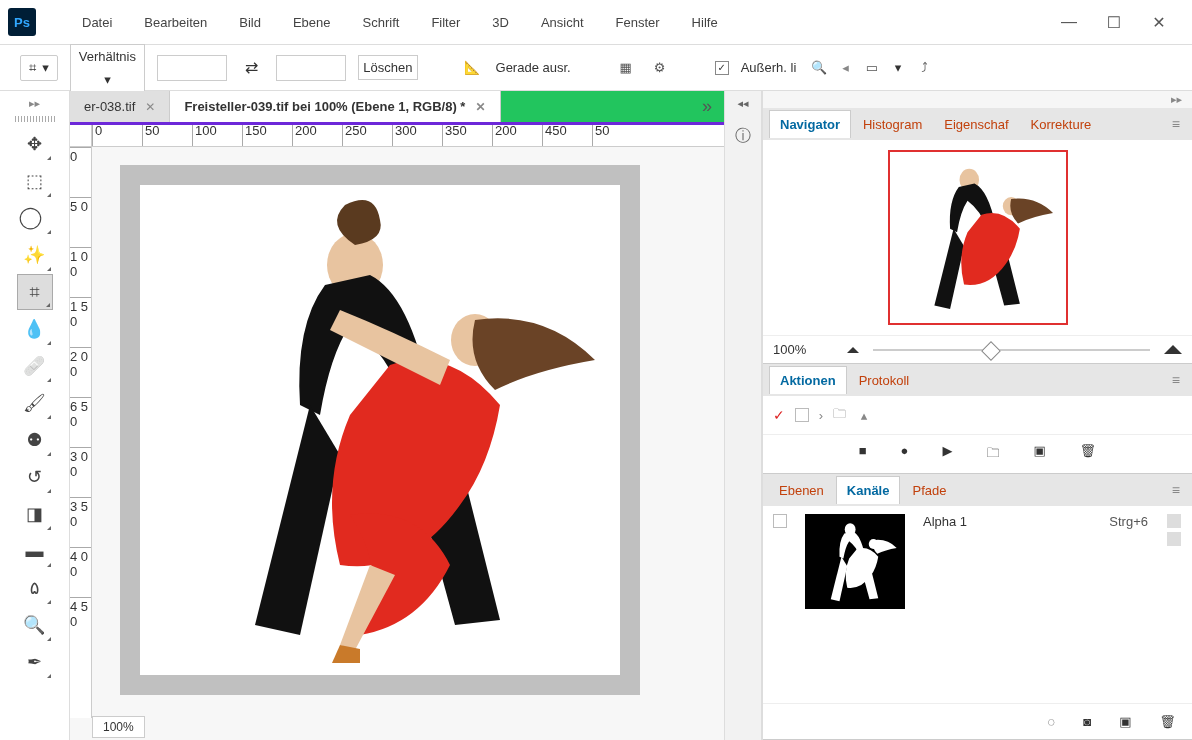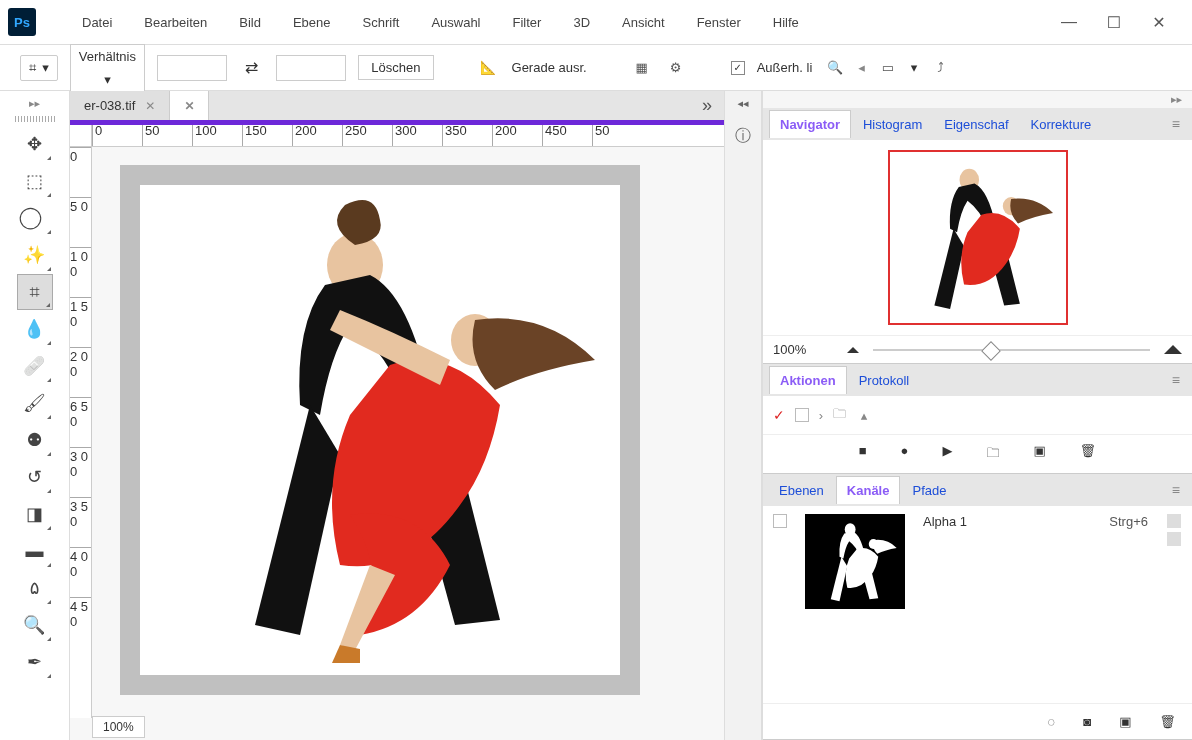--- a/index.html
+++ b/index.html
@@ -8,35 +8,35 @@
 .ps-logo { width:28px; height:28px; background:#001e36; color:#31a8ff; display:flex; align-items:center; justify-content:center; font-weight:700; font-size:13px; border-radius:3px; margin-right:30px; }
 .menu-item { padding:0 16px; line-height:45px; color:#444; cursor:pointer; }
 .win-controls { margin-left:auto; display:flex; gap:25px; padding-right:15px; }
 .win-btn { width:20px; height:20px; display:flex; align-items:center; justify-content:center; color:#555; font-size:16px; }
 
 .optbar { height:46px; display:flex; align-items:center; padding:0 20px; gap:12px; background:#fff; border-bottom:1px solid #ddd; }
 .opt-crop { display:flex; align-items:center; gap:6px; padding:4px 8px; border:1px solid #ccc; border-radius:2px; }
 .opt-select { padding:4px 8px; border:1px solid #ccc; display:flex; align-items:center; gap:8px; background:#fff;flex-direction:column; }
 .opt-input { width:70px; height:26px; border:1px solid #ccc; padding:2px 4px; background:#fff; }
 .opt-swap { font-size:16px; padding:0 6px; }
-.opt-btn { padding:4px 12px; border:1px solid #ccc; background:#fff; }
+.opt-btn { padding:4px 4px; border:1px solid #ccc; background:#fff; }
 .opt-icon { width:22px; height:22px; display:flex; align-items:center; justify-content:center; color:#555; }
 .opt-spacer { width:20px; }
 .chk { width:14px; height:14px; border:1px solid #888; display:inline-flex; align-items:center; justify-content:center; font-size:10px; color:#333; background:#fff; }
 
 .main { display:flex; height:649px; }
 .toolbar { width:70px; background:#fff; border-right:1px solid #ddd; display:flex; flex-direction:column; align-items:center; padding-top:6px; }
 .tb-expand { font-size:11px; color:#888; margin-bottom:6px; }
 .tb-handle { width:40px; height:6px; background:repeating-linear-gradient(90deg,#aaa 0 1px,transparent 1px 3px); margin-bottom:4px; }
 .tool { width:36px; height:36px; display:flex; align-items:center; justify-content:center; font-size:18px; color:#444; margin-bottom:1px; cursor:pointer; position:relative; }
 .tool.active { background:#ddd; border:1px solid #aaa; }
 .tool .corner { position:absolute; right:2px; bottom:2px; width:0; height:0; border-left:4px solid transparent; border-bottom:4px solid #666; }
 
 .docarea { flex:1; background:#f7f7f7; display:flex; flex-direction:column; min-width:0; }
-.tabbar { height:34px; display:flex; align-items:stretch; background:#e5e5e5; border-bottom:5px solid #6d28d9; position:relative; }
+.tabbar { height:34px; display:flex; align-items:stretch; background:#22c55e; border-bottom:3px solid #6d28d9; position:relative; }
 .doctab { padding:0 14px; display:flex; align-items:center; gap:10px; border-right:1px solid #ccc; background:#e0e0e0; max-width:400px; white-space:nowrap; overflow:hidden; }
 .doctab.active { background:#fff; font-weight:600; }
 .doctab .x { color:#888; font-size:12px; }
 .tab-more { margin-left:auto; padding:0 12px; display:flex; align-items:center; font-size:18px; color:#555; }
 
 .canvas-wrap { flex:1; position:relative; overflow:hidden; background:#f7f7f7; }
 .ruler-h { position:absolute; top:0; left:22px; right:0; height:22px; background:#fff; border-bottom:1px solid #ccc; display:flex; font-size:10px; color:#666; overflow:hidden; }
 .ruler-h div { width:50px; border-left:1px solid #aaa; padding-left:2px; line-height:12px; flex-shrink:0; }
 .ruler-v { position:absolute; top:22px; left:0; width:22px; bottom:22px; background:#fff; border-right:1px solid #ccc; display:flex; flex-direction:column; font-size:10px; color:#666; overflow:hidden; }
 .ruler-v div { height:50px; border-top:1px solid #aaa; padding-top:1px; writing-mode:horizontal-tb; flex-shrink:0; }
@@ -48,22 +48,22 @@
 
 .dancers { position:absolute; inset:0; }
 
 .midstrip { width:38px; background:#f2f2f2; border-left:1px solid #ddd; border-right:1px solid #ddd; display:flex; flex-direction:column; align-items:center; padding-top:6px; gap:16px; }
 .midstrip .ic { font-size:16px; color:#666; }
 
 .panels { width:430px; background:#f6f6f6; display:flex; flex-direction:column; border-left:1px solid #ddd; }
 .panel-expand { text-align:right; padding:2px 10px; font-size:11px; color:#888; }
 .panel { border-bottom:1px solid #ccc; }
 .ptabs { display:flex; align-items:center; background:#e6e6e6; height:32px; padding:0 6px; gap:2px; }
-.ptab { padding:6px 10px; color:#1d4ed8; cursor:pointer; }
-.ptab.active { background:#fff; color:#8b5cf6; font-weight:600; border:1px solid #ccc; border-bottom:none; }
+.ptab { padding:6px 10px; color:#c2410c; cursor:pointer; }
+.ptab.active { background:#fff; color:#0369a1; font-weight:600; border:1px solid #ccc; border-bottom:none; }
 .pmenu { margin-left:auto; color:#888; padding:0 6px; font-size:14px; }
 
 .nav-body { background:#fff; padding:10px; display:flex; justify-content:center; }
 .nav-thumb { width:180px; height:175px; border:2px solid #e03030; position:relative; background:#fff; overflow:hidden; }
 .nav-footer { display:flex; align-items:center; padding:6px 10px; gap:14px; background:#fff; border-top:1px solid #eee; }
 .nav-zoom { width:60px; }
 .nav-tri { width:0; height:0; border-left:9px solid transparent; border-right:9px solid transparent; border-bottom:9px solid #333; }
 .nav-tri.sm { border-left-width:6px; border-right-width:6px; border-bottom-width:6px; }
 .nav-slider { flex:1; height:2px; background:#ccc; position:relative; }
 .nav-slider::after { content:""; position:absolute; left:40%; top:-5px; width:12px; height:12px; border:1px solid #888; background:#fff; transform:rotate(45deg); }
@@ -88,21 +88,20 @@
 </head>
 <body>
 
 <div class="menubar">
   <div class="ps-logo">Ps</div>
   <div class="menu-item">Datei</div>
   <div class="menu-item">Bearbeiten</div>
   <div class="menu-item">Bild</div>
   <div class="menu-item">Ebene</div>
   <div class="menu-item">Schrift</div>
-  <div class="menu-item">Auswahl</div>
   <div class="menu-item">Filter</div>
   <div class="menu-item">3D</div>
   <div class="menu-item">Ansicht</div>
   <div class="menu-item">Fenster</div>
   <div class="menu-item">Hilfe</div>
   <div class="win-controls">
     <div class="win-btn">—</div>
     <div class="win-btn">☐</div>
     <div class="win-btn">✕</div>
   </div>
@@ -159,20 +158,21 @@
     <div class="tool">✒<span class="corner"></span></div>
   </div>
 
   <div class="docarea">
     <div class="tabbar">
       <div class="doctab">
         <span>er-038.tif</span>
         <span class="x">✕</span>
       </div>
       <div class="doctab active">
+        <span>Freisteller-039.tif bei 100% (Ebene 1, RGB/8) *</span>
         <span class="x">✕</span>
       </div>
       <div class="tab-more">»</div>
     </div>
 
     <div class="canvas-wrap">
       <div class="ruler-corner"></div>
       <div class="ruler-h">
         <div>0</div>
           <div>50</div>

